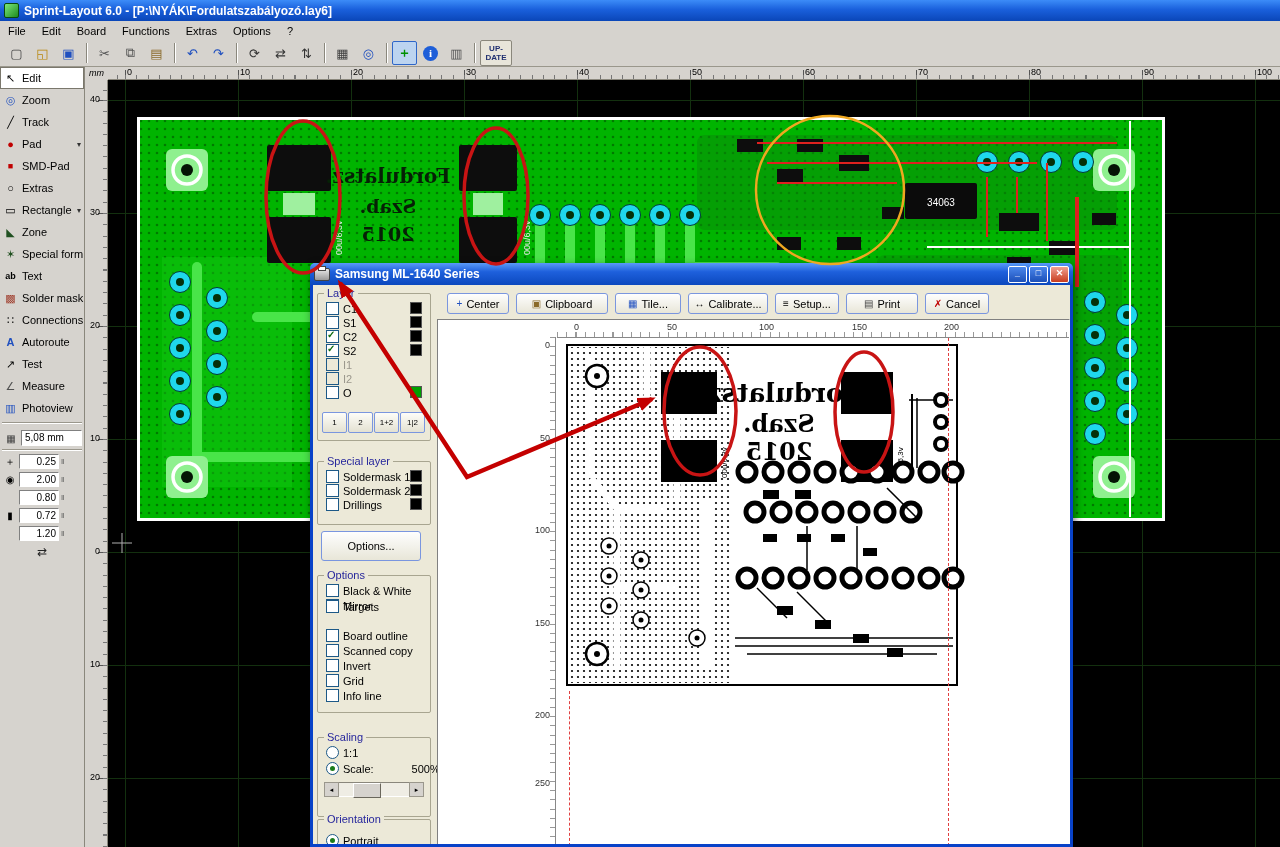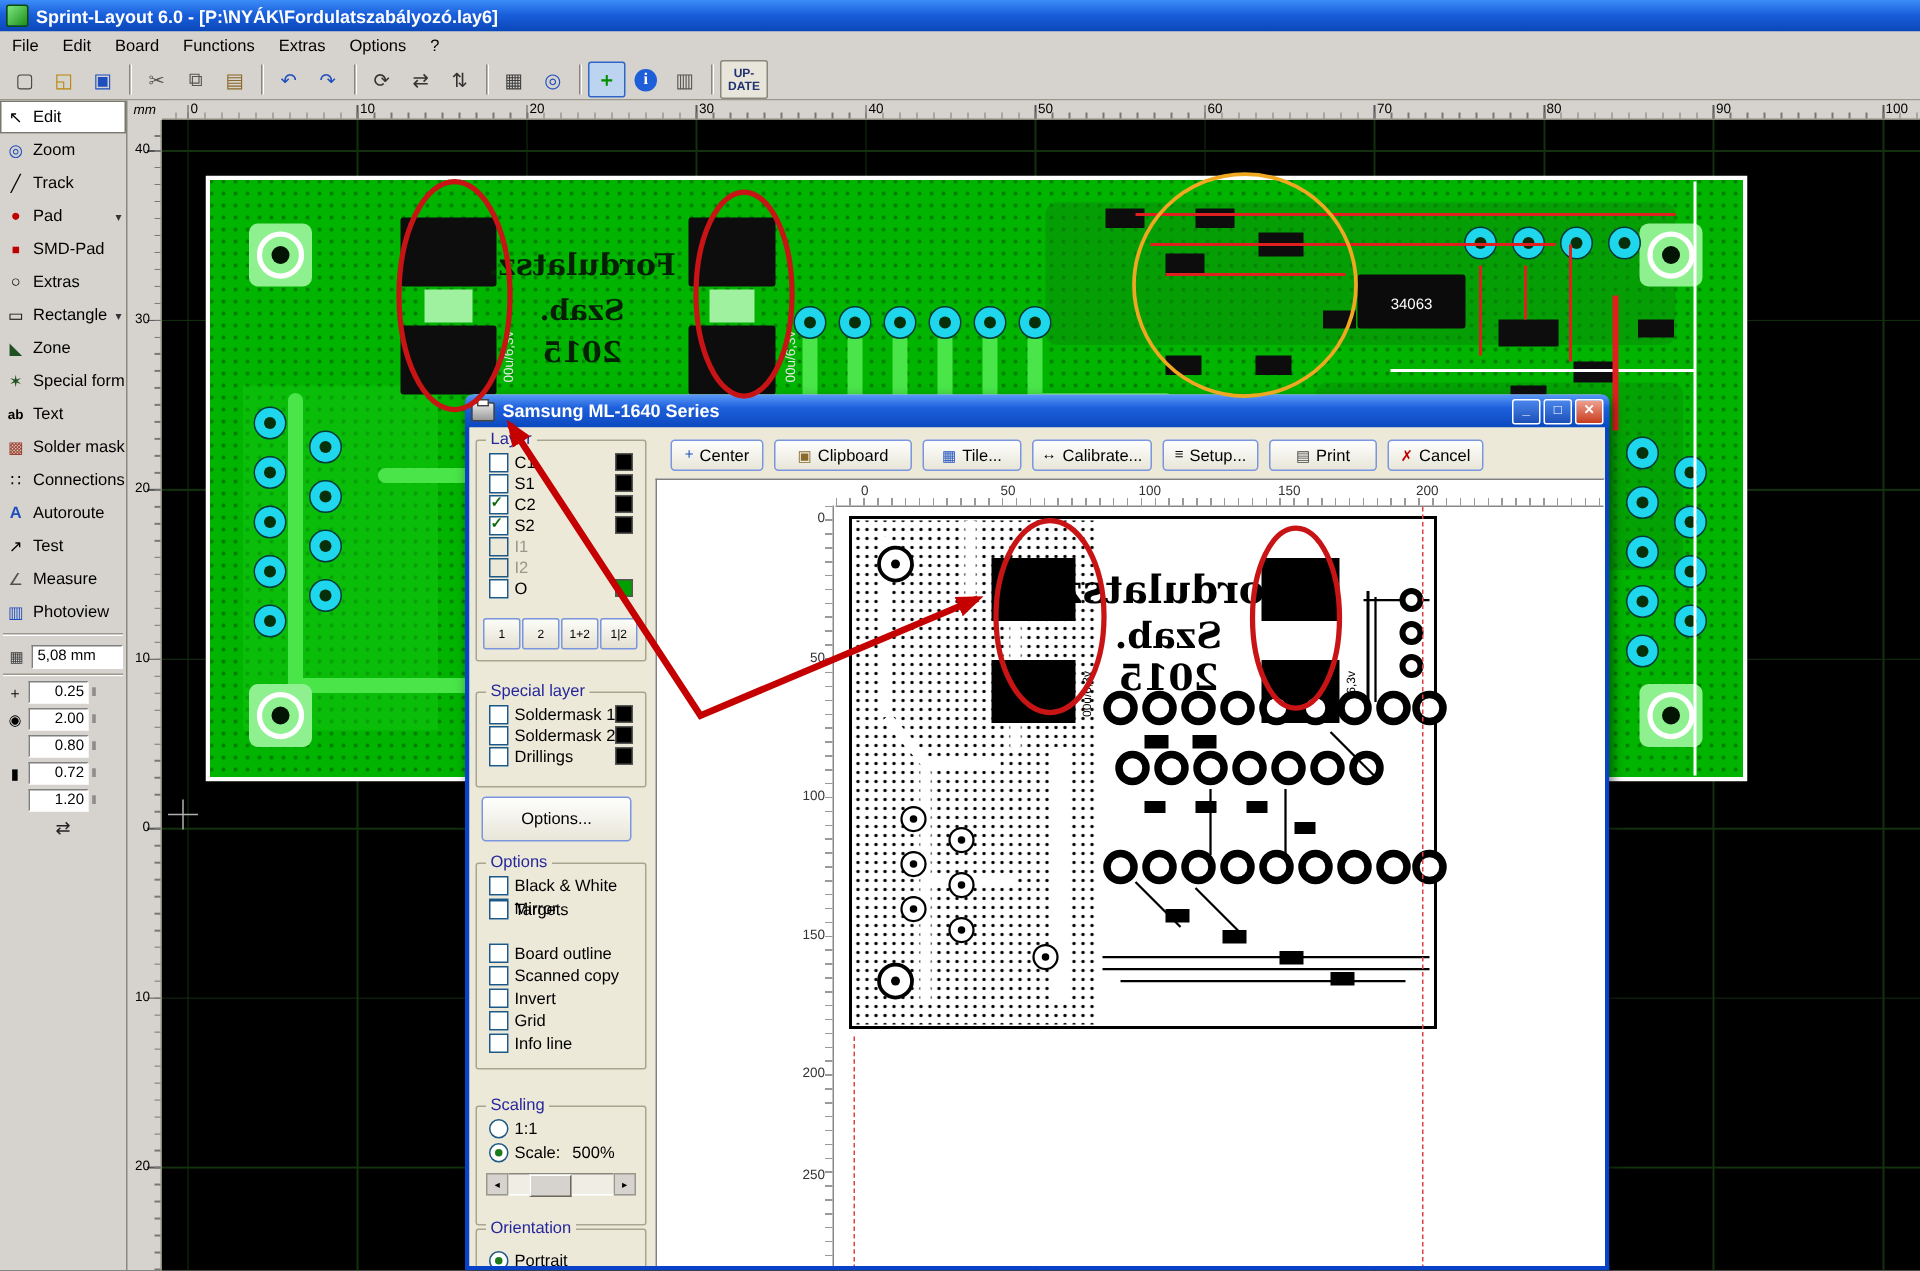--- a/index.html
+++ b/index.html
@@ -556,21 +556,21 @@
 
     <div class="group" style="left:4px;top:452px;width:112px;height:78px">
       <span class="group-title">Scaling</span>
       <div class="row" style="top:8px">
           <span class="radio"></span>
           <span>1:1</span>
         </div>
       <div class="row" style="top:24px;right:6px">
           <span class="radio sel"></span>
           <span>Scale:</span>
-          <span style="margin-left:4px">500%</span>
+          <span style="margin-left:34px">500%</span>
         </div>
       <div id="scale-slider">
         <span class="sl-btn" id="sl-left"></span>
         <span id="sl-track">
             <span id="sl-thumb"></span>
           </span>
         <span class="sl-btn" id="sl-right"></span>
       </div>
     </div>
 

